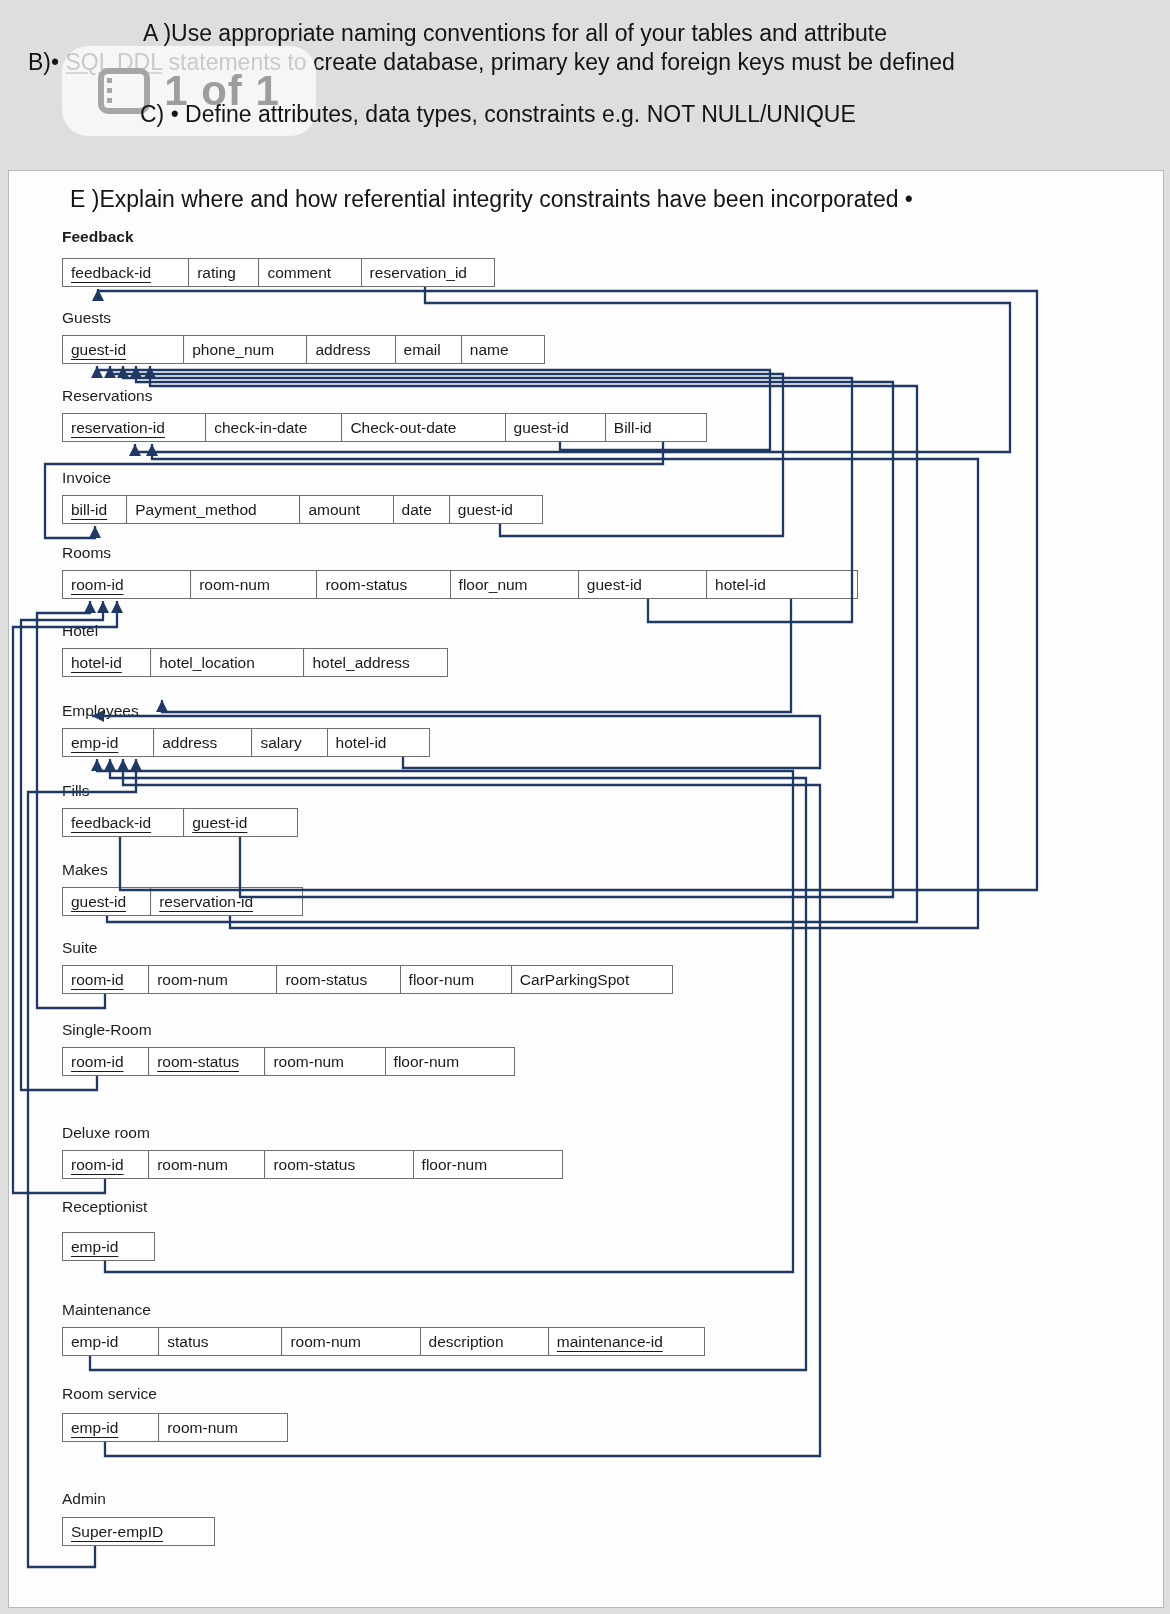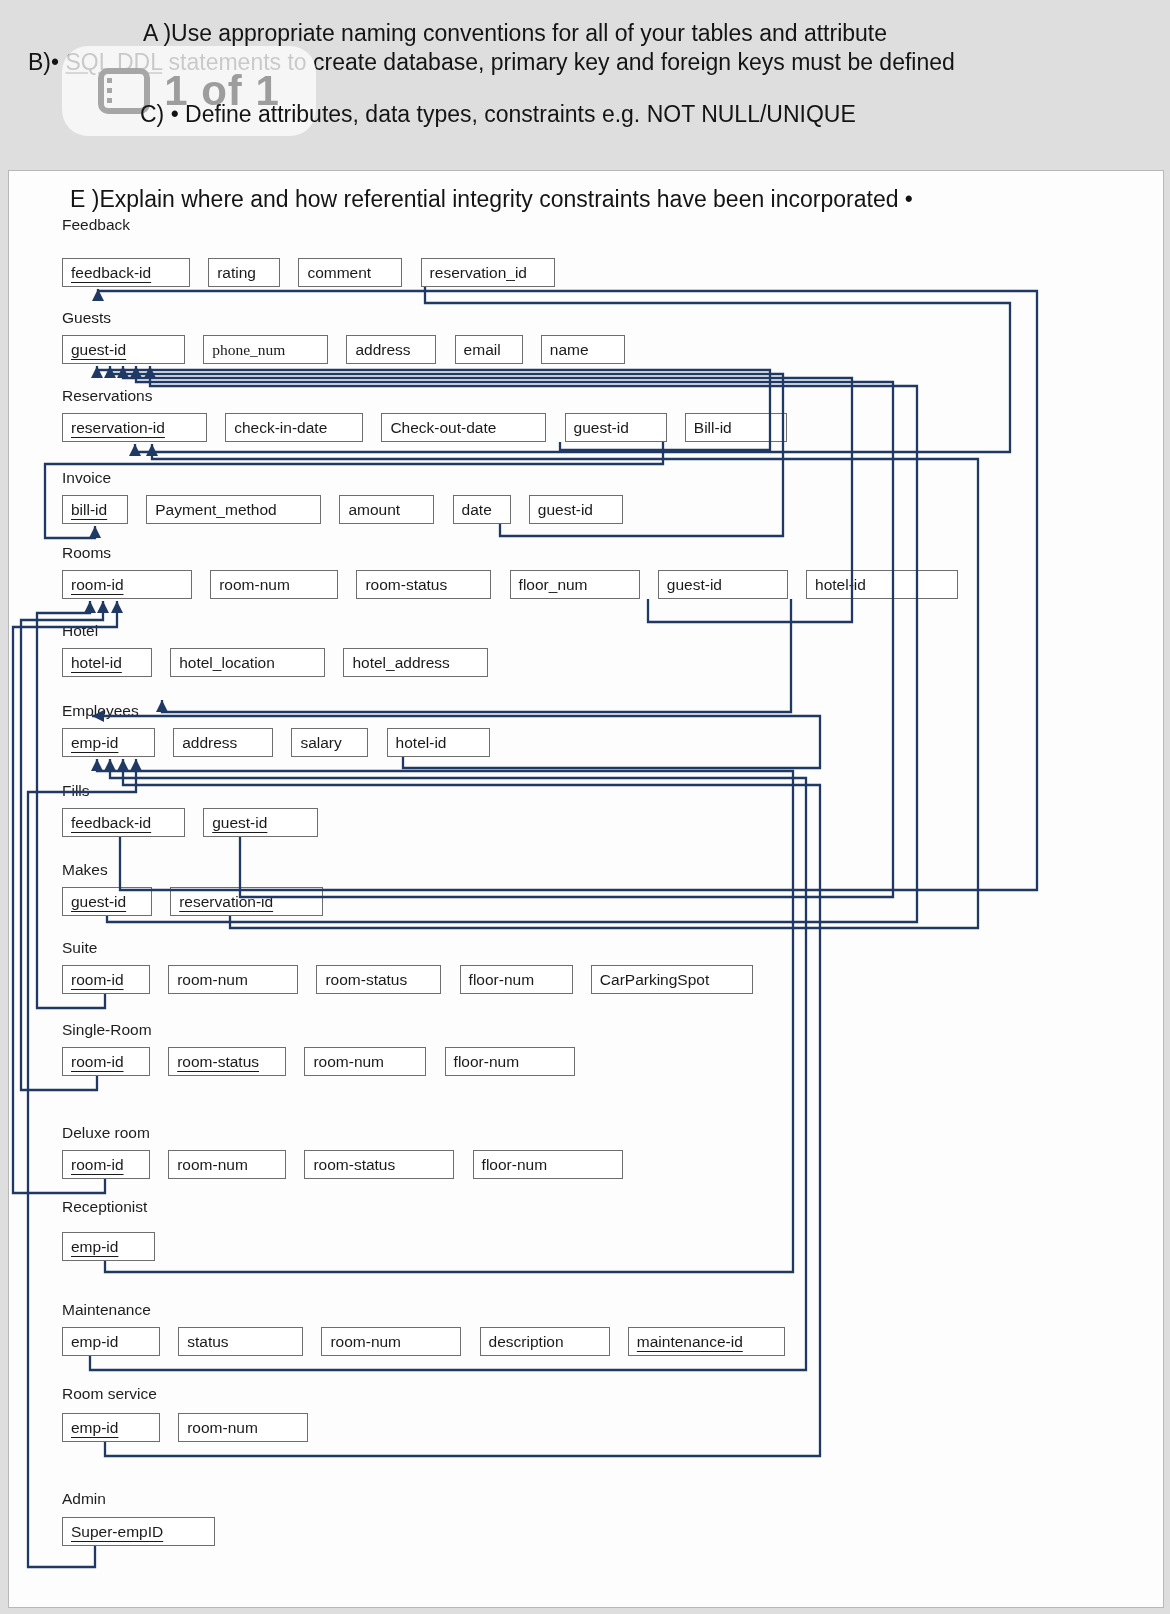--- a/index.html
+++ b/index.html
@@ -11,21 +11,21 @@
   .hdr-b .u{text-decoration:underline;text-decoration-color:#555;}
   .hdr-c{left:140px;top:101px;}
   .hdr-e{left:70px;top:186px;}
   .hdr-f{left:298px;top:214px;}
   .badge{position:absolute;left:62px;top:46px;width:254px;height:90px;border-radius:26px;
          background:rgba(252,252,252,.78);display:flex;align-items:center;justify-content:center;gap:14px;}
   .badge-label{font-size:42px;font-weight:bold;color:#9d9d9d;letter-spacing:1px;}
   .panel{position:absolute;left:8px;top:170px;width:1154px;height:1436px;background:#fdfdfd;
          border:1px solid #b8b8b8;}
   .tbl-label{position:absolute;font-size:15.5px;color:#1d1d1d;white-space:nowrap;}
-  .row{position:absolute;display:flex;gap:20px;}
+  .row{position:absolute;display:flex;}
   .cell{box-sizing:border-box;height:29px;border:1.8px solid #6e6e6e;background:rgba(255,255,255,.92);
         font-size:15.5px;color:#1a1a1a;display:flex;align-items:center;padding-left:8px;
         white-space:nowrap;overflow:hidden;}
   .cell + .cell{margin-left:-1.8px;}
   .cell.pk{text-decoration:underline;text-underline-offset:4px;}
   svg.wires{position:absolute;left:0;top:0;pointer-events:none;}
 </style>
 </head>
 <body>
 
@@ -47,31 +47,31 @@
     <span class="badge-label">1 of 1</span>
   </div>
 
   <div class="hdr hdr-c">C) • Define attributes, data types, constraints e.g. NOT NULL/UNIQUE</div>
 
   <div class="panel"></div>
 
   <div class="hdr hdr-e">E )Explain where and how referential integrity constraints have been incorporated •</div>
 
   <div id="diagram">
-      <div class="tbl-label" style="left: 62px; top: 216px;">Feedback</div>
+      <div class="tbl-label" style="left: 62px; top: 228px; font-weight: bold;">Feedback</div>
       <div class="row" style="left: 62px; top: 258px;">
         <div class="cell pk" style="width: 128px;">feedback-id</div>
         <div class="cell" style="width: 72px;">rating</div>
         <div class="cell" style="width: 104px;">comment</div>
         <div class="cell" style="width: 134px;">reservation_id</div>
       </div>
       <div class="tbl-label" style="left: 62px; top: 309px;">Guests</div>
       <div class="row" style="left: 62px; top: 335px;">
         <div class="cell pk" style="width: 123px;">guest-id</div>
-        <div class="cell" style="width: 125px; font-family: Liberation Serif, serif;">phone_num</div>
+        <div class="cell" style="width: 125px;">phone_num</div>
         <div class="cell" style="width: 90px;">address</div>
         <div class="cell" style="width: 68px;">email</div>
         <div class="cell" style="width: 84px;">name</div>
       </div>
       <div class="tbl-label" style="left: 62px; top: 387px;">Reservations</div>
       <div class="row" style="left: 62px; top: 413px;">
         <div class="cell pk" style="width: 145px;">reservation-id</div>
         <div class="cell" style="width: 138px;">check-in-date</div>
         <div class="cell" style="width: 165px;">Check-out-date</div>
         <div class="cell" style="width: 102px;">guest-id</div>

